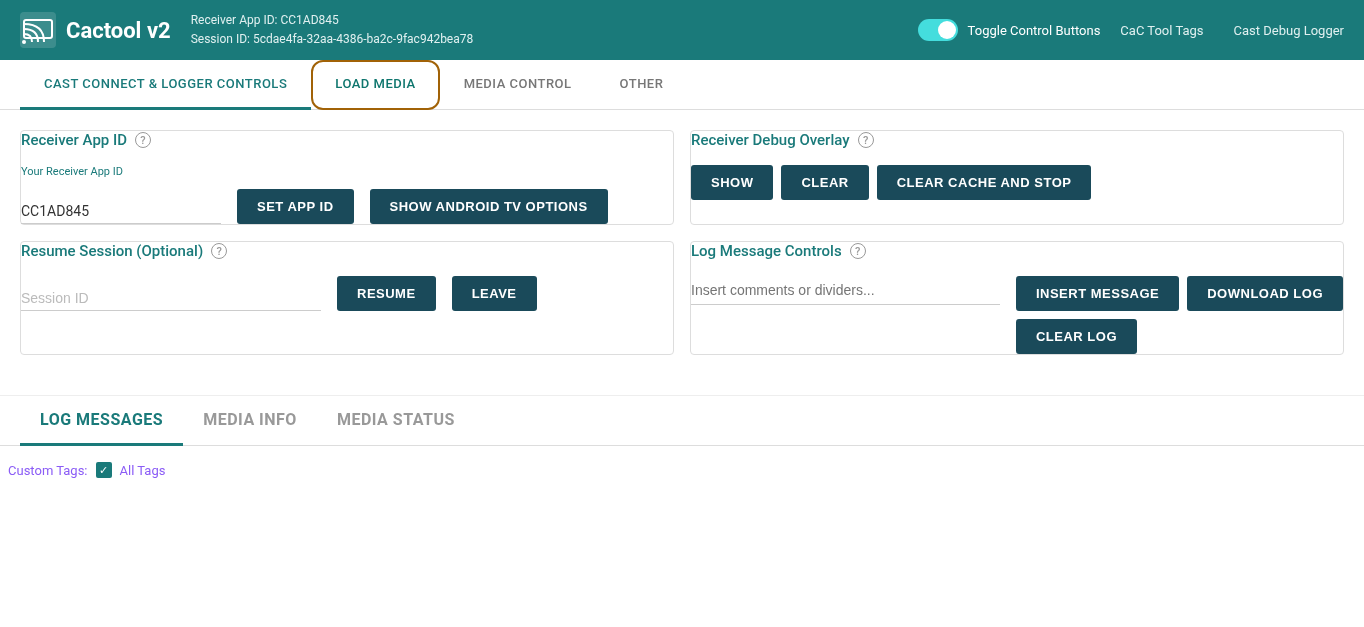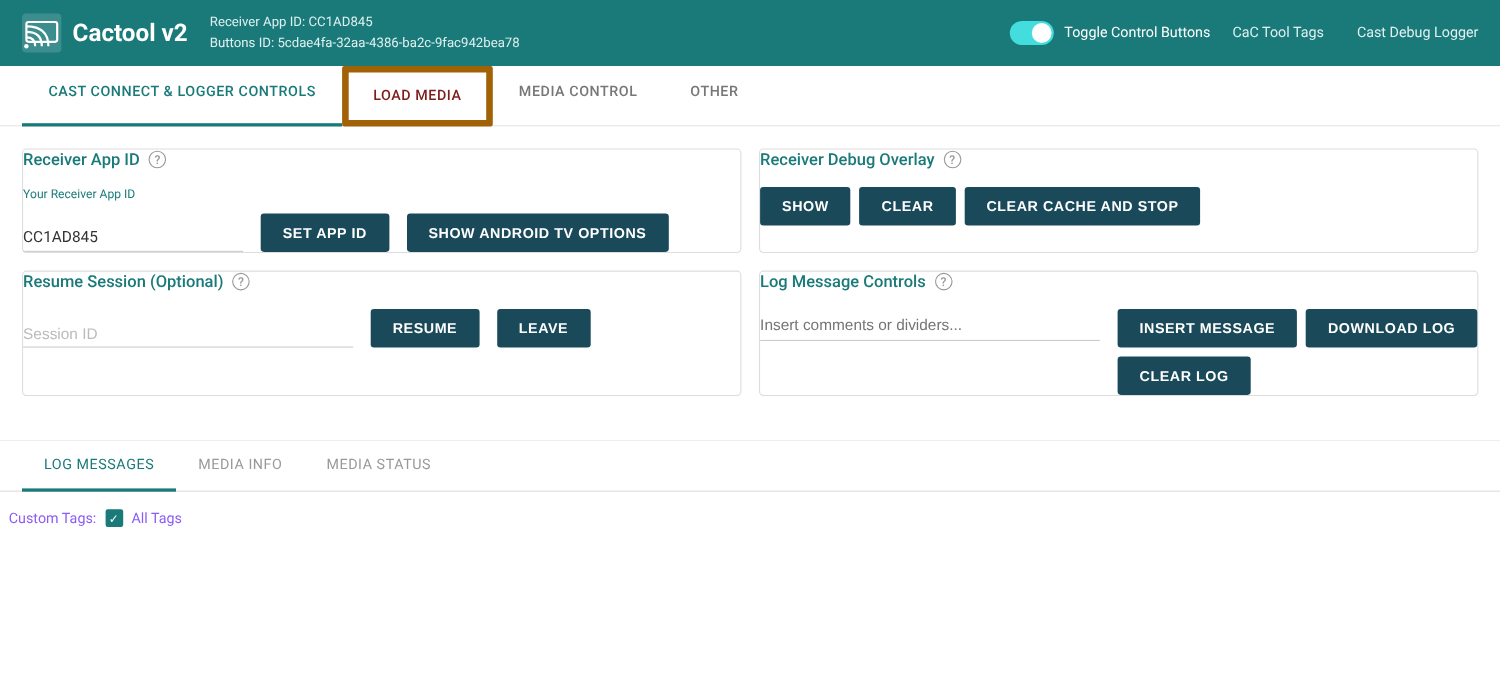--- a/index.html
+++ b/index.html
@@ -87,23 +87,23 @@
       text-transform: uppercase;
       letter-spacing: 0.5px;
       border-bottom: 3px solid transparent;
       margin-bottom: -1px;
     }
     .tab.active {
       color: #1a7a7a;
       border-bottom: 3px solid #1a7a7a;
     }
     .tab.highlighted {
-      border: 6px solid #a16207;
-      color: #7f1d1d;
-      border-radius: 2px;
+      border: 2px solid #a16207;
+      color: #0f766e;
+      border-radius: 12px;
       padding: 14px 22px;
     }
 
     
     .main {
       padding: 20px;
       background: #fff;
     }
 
     
@@ -209,22 +209,22 @@
       margin-top: 4px;
     }
     .log-tabs {
       display: flex;
       padding: 0 20px;
       border-bottom: 1px solid #ddd;
     }
     .log-tab {
       padding: 14px 20px;
       cursor: pointer;
-      font-size: 13px;
-      font-weight: 400;
+      font-size: 16px;
+      font-weight: 700;
       color: #999;
       text-transform: uppercase;
       letter-spacing: 0.5px;
       border-bottom: 3px solid transparent;
       margin-bottom: -1px;
     }
     .log-tab.active {
       color: #1a7a7a;
       border-bottom: 3px solid #1a7a7a;
     }
@@ -294,21 +294,21 @@
     </svg>
     <span class="logo-text">Cactool v2</span>
   </div>
 
   <div class="header-info">
     <div>
       <span>Receiver App ID:</span>
       <span>CC1AD845</span>
     </div>
     <div>
-      <span>Buttons ID:</span>
+      <span>Session ID:</span>
       <span>5cdae4fa-32aa-4386-ba2c-9fac942bea78</span>
     </div>
   </div>
 
   <div class="toggle-area">
     <div class="toggle-switch"></div>
     <span class="toggle-label">Toggle Control Buttons</span>
   </div>
 
   <nav class="header-nav">

